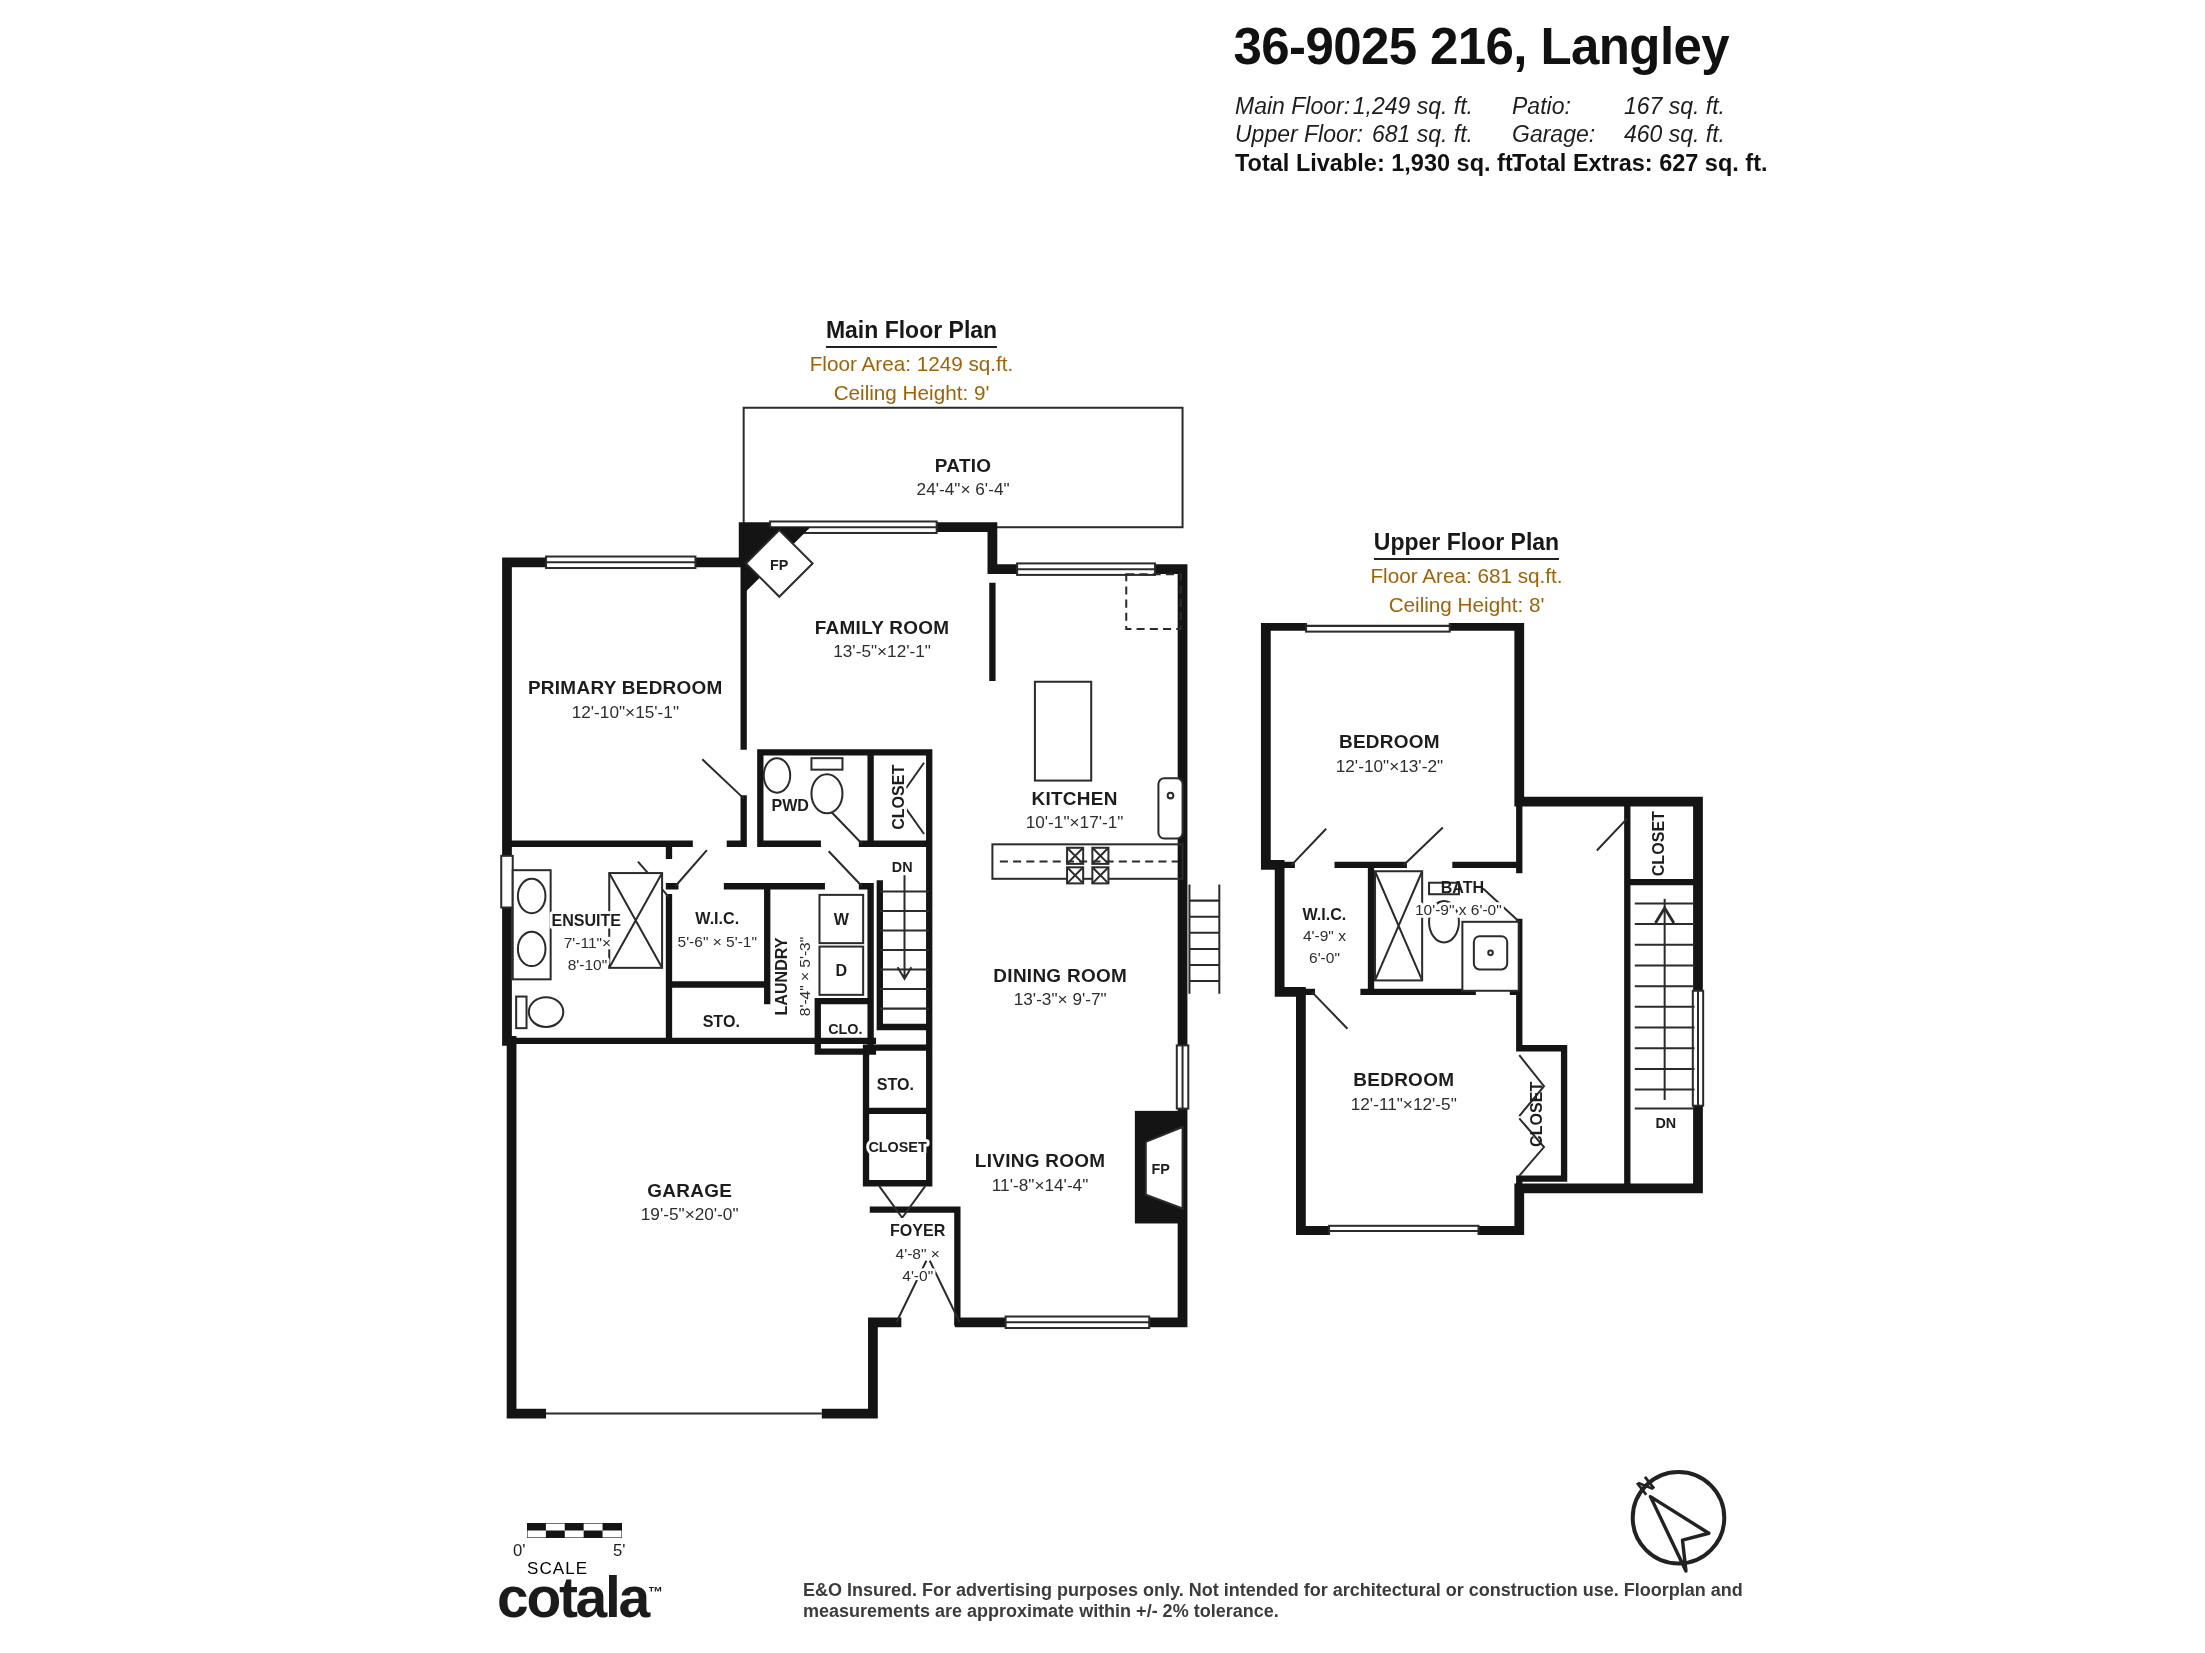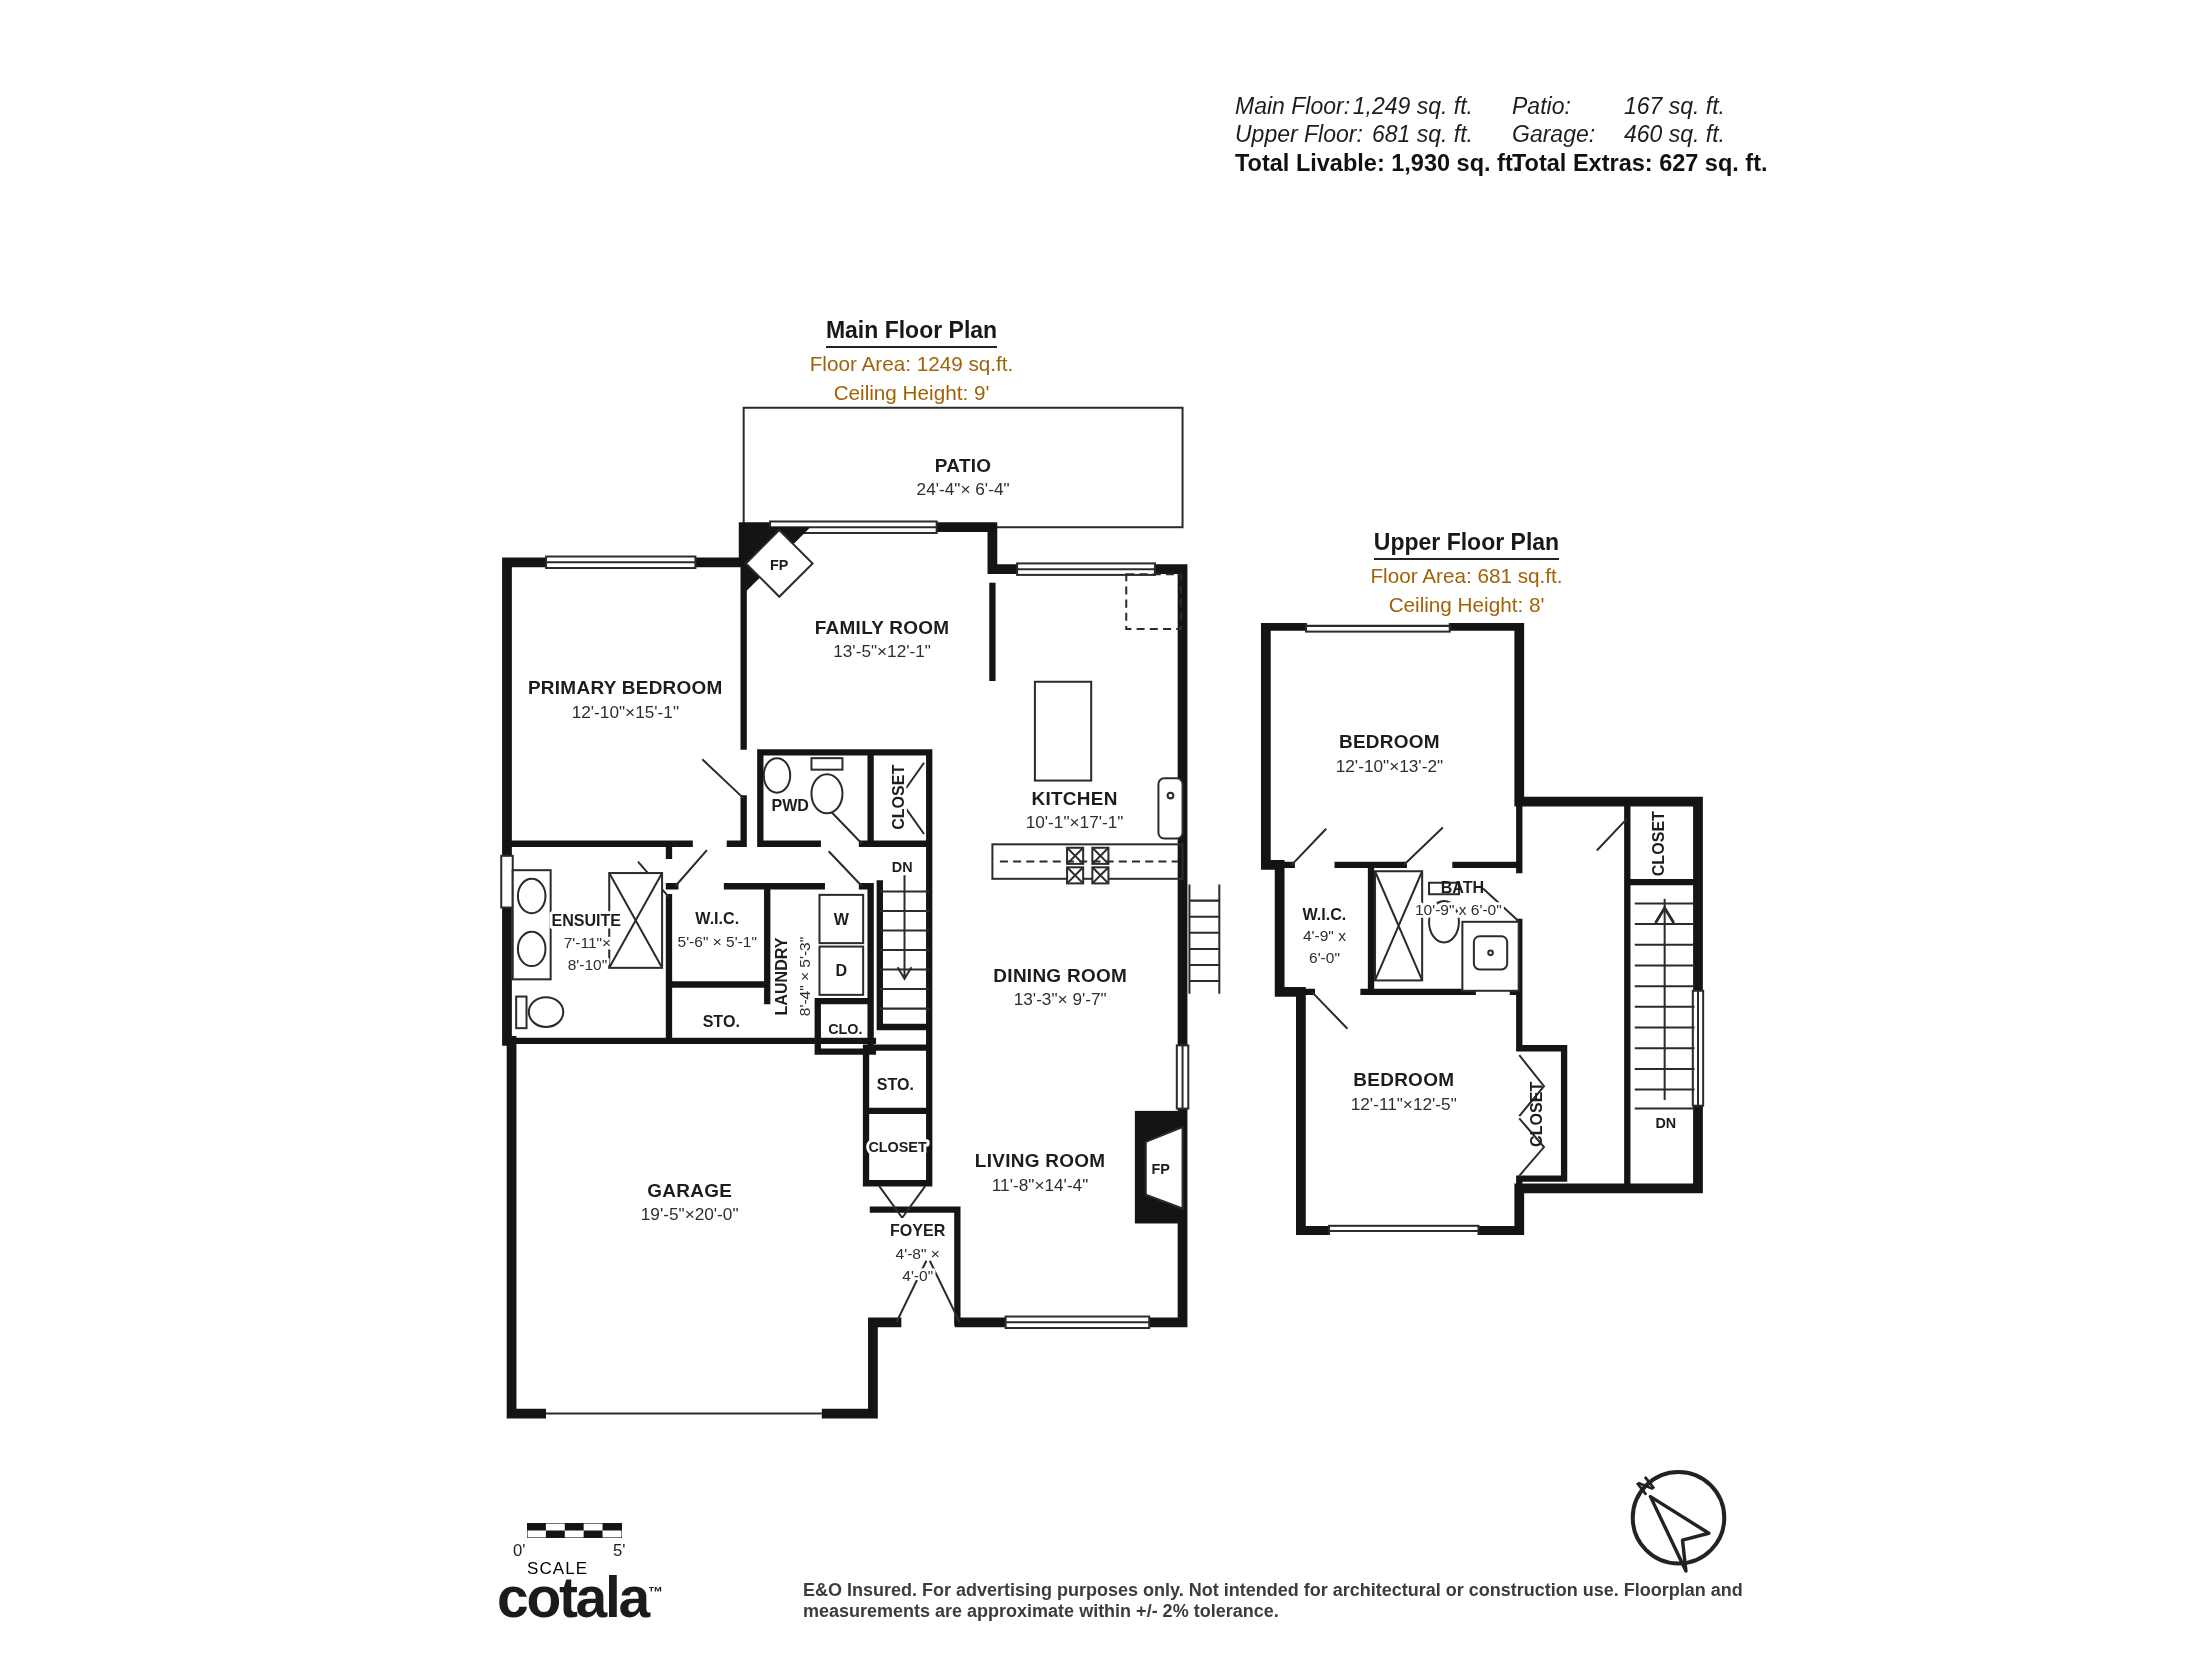--- a/index.html
+++ b/index.html
@@ -38,20 +38,21 @@
   #scale-0{left:513px;top:1541px;font-size:16.7px;} #scale-5{left:613px;top:1541px;font-size:16.7px;}
   #brand{left:497px;top:1564px;font-size:57px;font-weight:bold;letter-spacing:-2.3px;color:#1b1b1b;}
   #brand sup{font-size:15px;letter-spacing:0;}
   #disclaimer{left:803px;top:1580px;width:948px;font-size:18px;color:#3c3c3c;font-weight:bold;}
 </style>
 </head>
 <body>
 
 <div id="canvas">
 
+  <div class="abs" id="hdr-title">36-9025 216, Langley</div>
 
   <div class="abs stat sl" style="left:1235px;top:93px;width:155px;">Main Floor:</div>
   <div class="abs stat sv" style="left:1324px;top:93px;width:149px;">1,249 sq. ft.</div>
   <div class="abs stat sl" style="left:1235px;top:121px;width:155px;">Upper Floor:</div>
   <div class="abs stat sv" style="left:1324px;top:121px;width:149px;text-align:right;">681 sq. ft.</div>
   <div class="abs stat sl" style="left:1512px;top:93px;width:126px;">Patio:</div>
   <div class="abs stat sv" style="left:1602px;top:93px;width:123px;">167 sq. ft.</div>
   <div class="abs stat sl" style="left:1512px;top:121px;width:126px;">Garage:</div>
   <div class="abs stat sv" style="left:1602px;top:121px;width:123px;">460 sq. ft.</div>
   <div class="abs tot" style="left:1235px;top:150px;">Total Livable: 1,930 sq. ft.</div>

